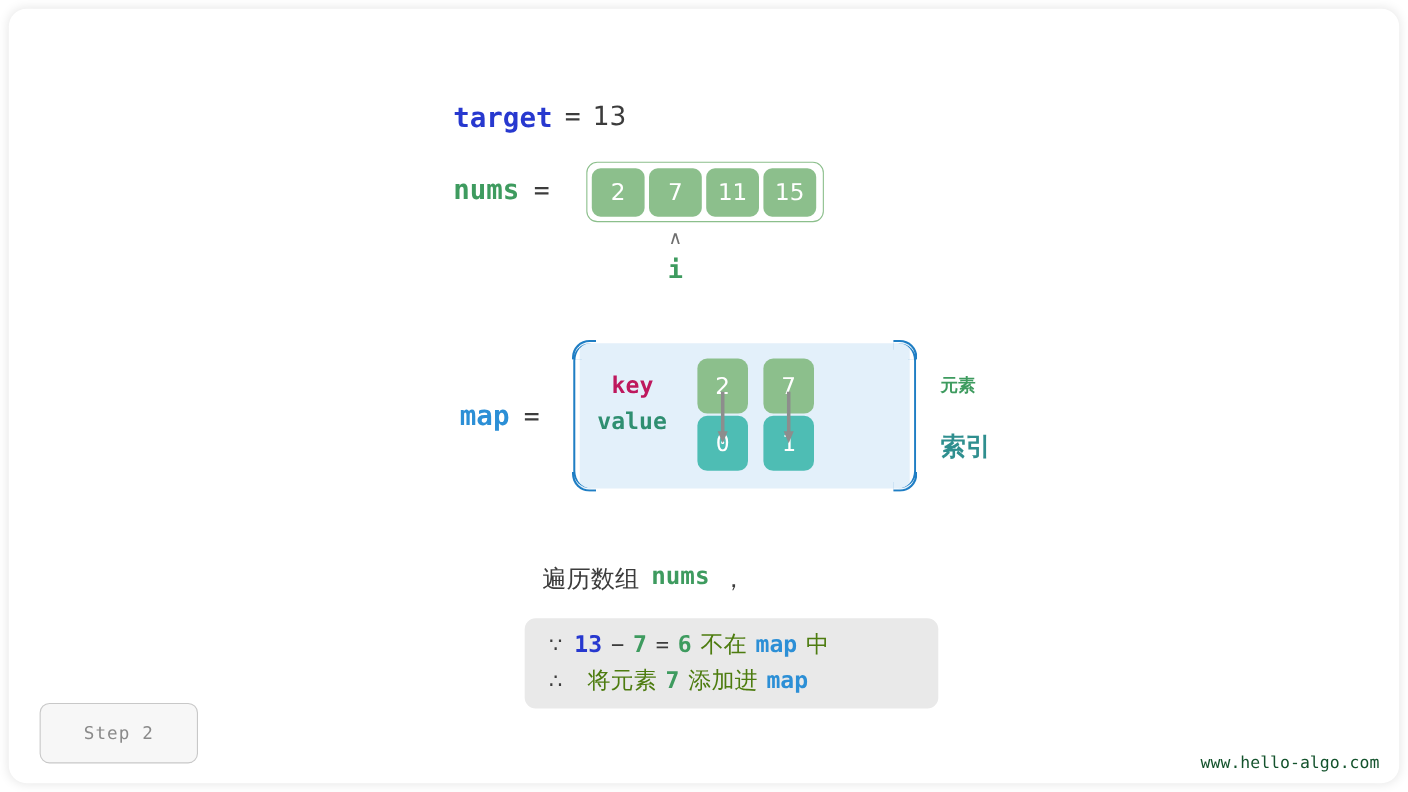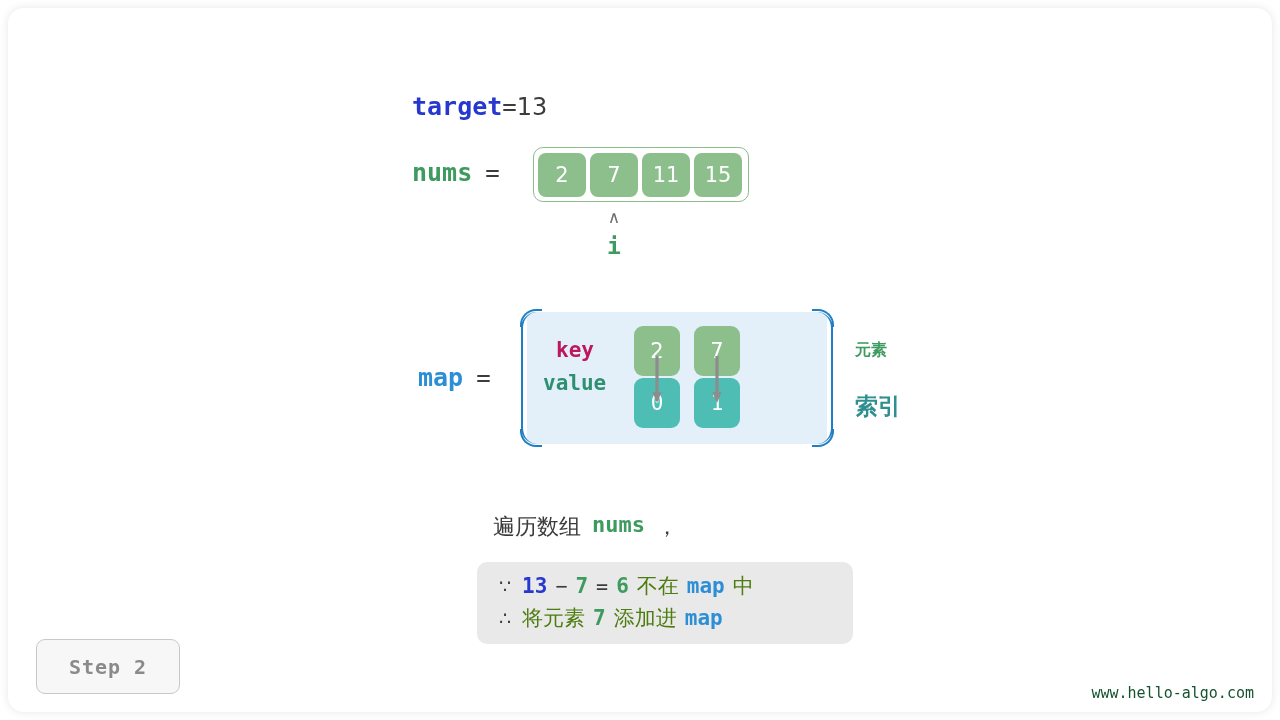--- a/index.html
+++ b/index.html
@@ -27,22 +27,22 @@
     border-radius: 16px;
     box-shadow: 0 0 10px rgba(0,0,0,0.10);
   }
 
   
   #target-row {
     position: absolute;
     left: 412px;
     top: 92px;
     display: flex;
-    align-items: flex-end;
-    gap: 0;
+    align-items: flex-start;
+    gap: 11px;
     white-space: pre;
   }
   .var-name-target {
     font-family: "DejaVu Sans Mono", monospace;
     font-weight: bold;
     font-size: 25px;
     color: #2738cf;
     letter-spacing: 0px;
   }
   .eq-sign {
@@ -377,22 +377,22 @@
     background: #f7f7f7;
     border: 1.3px solid #c8c8c8;
     border-radius: 9px;
     box-sizing: border-box;
     display: flex;
     align-items: center;
     justify-content: center;
   }
   #step-badge-label {
     font-family: "DejaVu Sans Mono", monospace;
-    font-weight: bold;
-    font-size: 20px;
+    font-weight: normal;
+    font-size: 16px;
     color: #8a8a8a;
     letter-spacing: 1px;
     text-align: center;
   }
 
   
   #watermark {
     position: absolute;
     right: 26px;
     bottom: 18px;
@@ -478,21 +478,21 @@
       <span class="n-op">−</span>
       <span class="n-green">7</span>
       <span class="n-op">=</span>
       <span class="n-green">6</span>
       <span class="n-cjk">不在</span>
       <span class="n-map">map</span>
       <span class="n-cjk">中</span>
     </div>
     <div class="note-line">
       <span class="sym">∴</span>
-      <span class="n-cjk" style="margin-left:0">将元素</span>
+      <span class="n-cjk" style="margin-left:12px">将元素</span>
       <span class="n-green">7</span>
       <span class="n-cjk">添加进</span>
       <span class="n-map">map</span>
     </div>
   </div>
 
   <div id="step-badge">
     <span id="step-badge-label">Step 2</span>
   </div>
 

